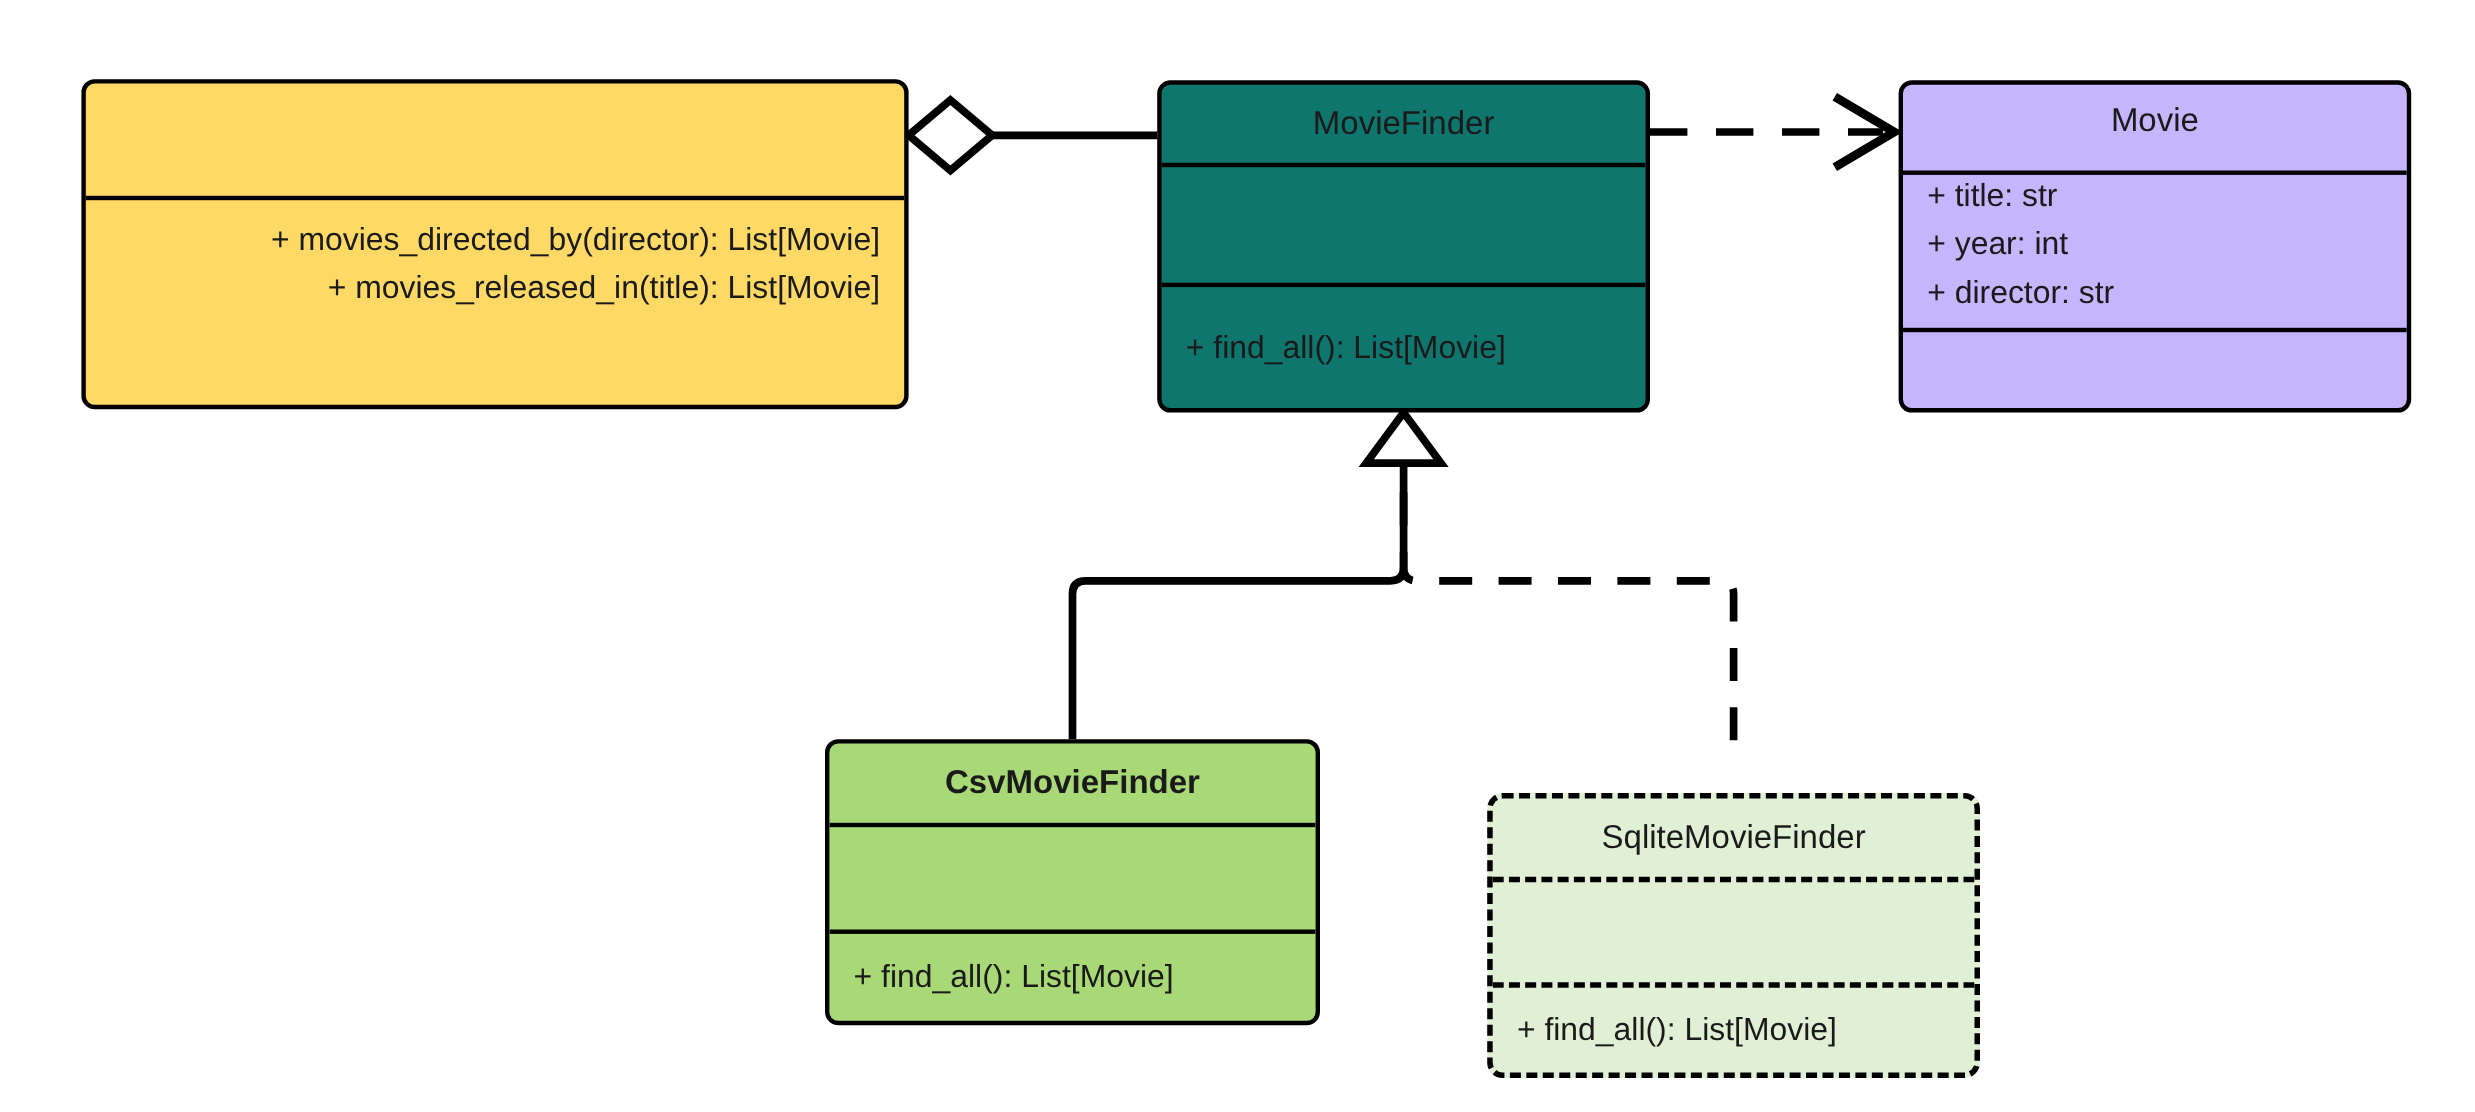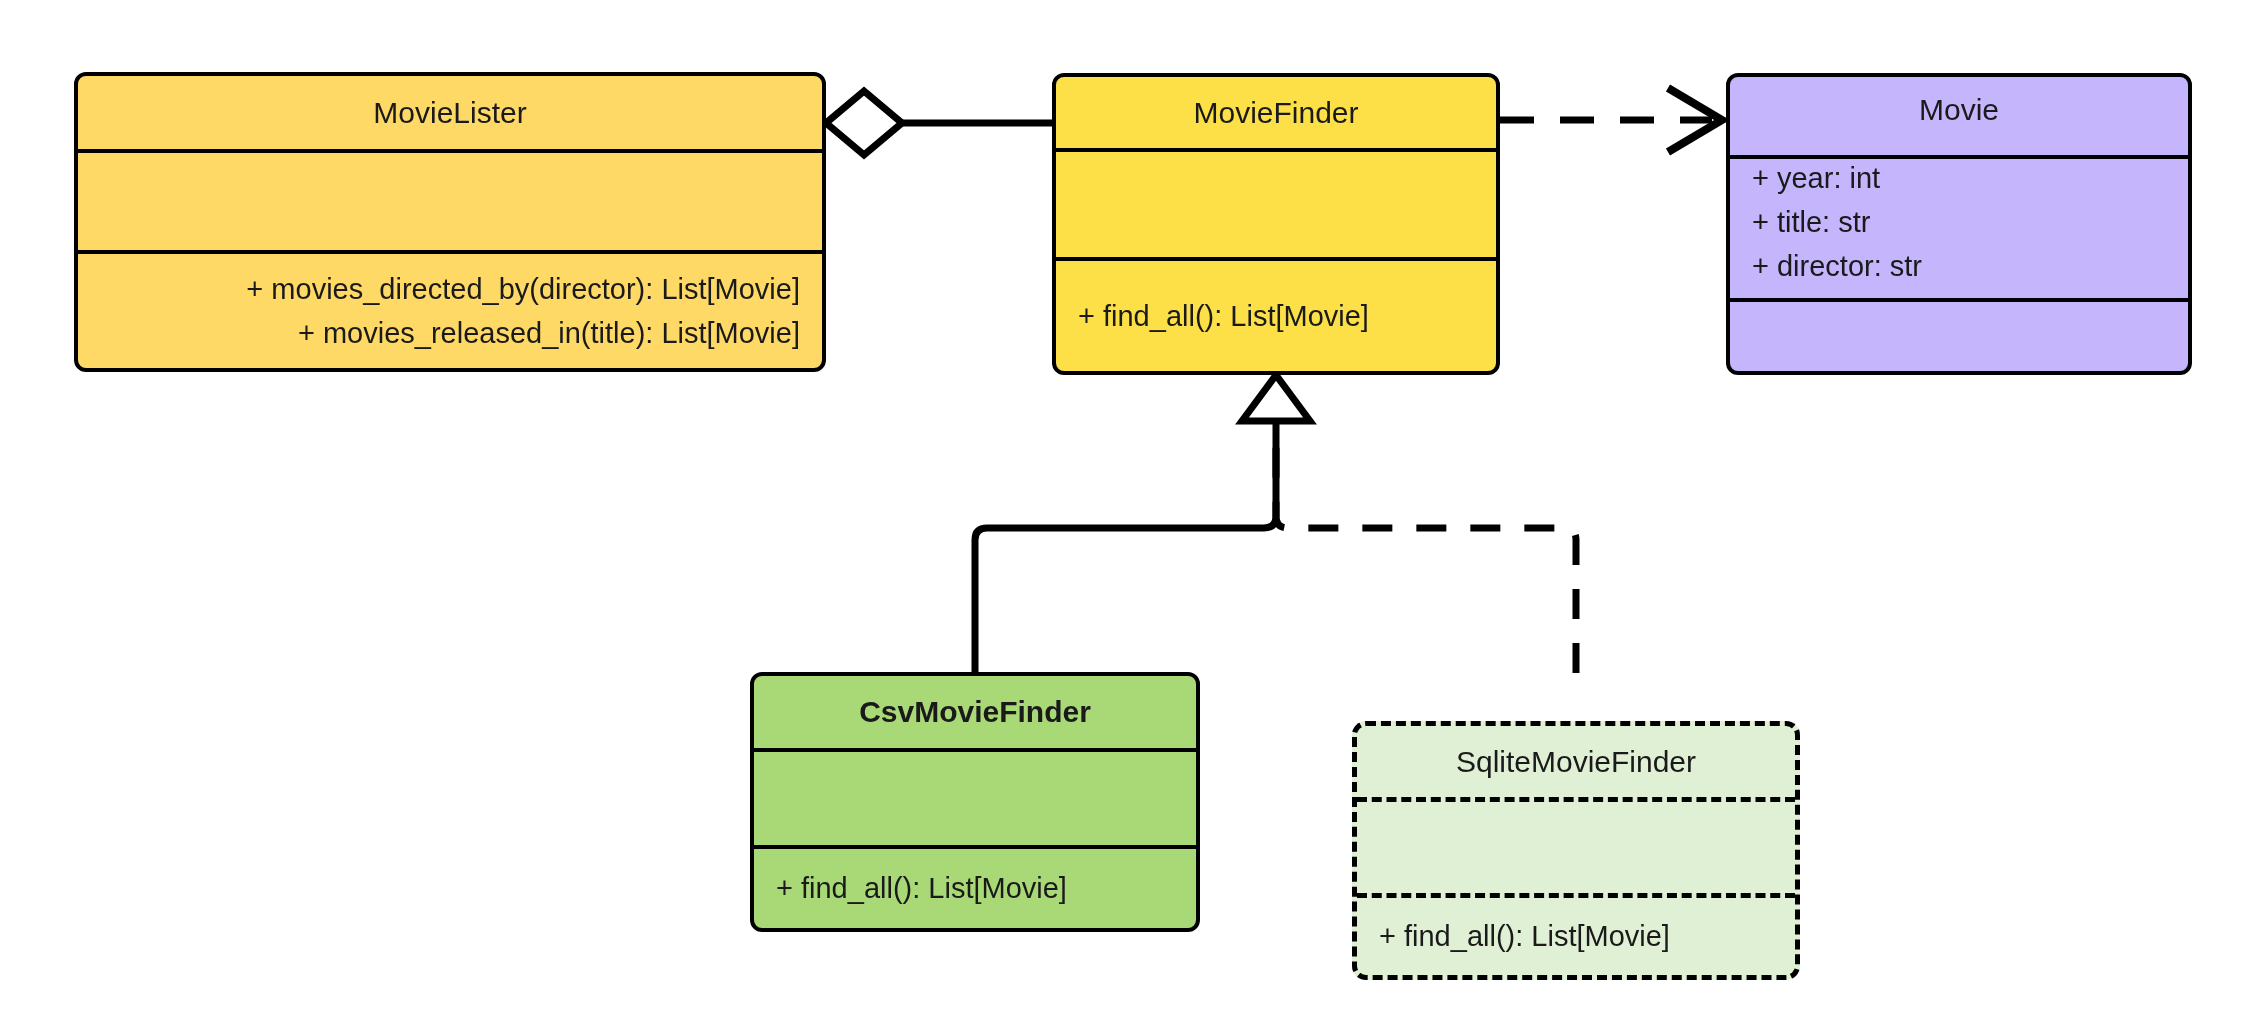--- a/index.html
+++ b/index.html
@@ -105,47 +105,44 @@
       <path d="M 975 672 L 975 540 Q 975 528 987 528 L 1264 528 Q 1276 528 1276 516 L 1276 421" fill="none" stroke="#000000" stroke-width="7" stroke-linecap="butt"></path>
       <polygon points="1276,375 1310,421 1242,421" fill="#ffffff" stroke="#000000" stroke-width="7" stroke-linejoin="miter"></polygon>
     </g>
 
     <g>
       <path d="M 1576 673 L 1576 540 Q 1576 528 1564 528 L 1288 528 Q 1276 528 1276 516 L 1276 421" fill="none" stroke="#000000" stroke-width="7" stroke-dasharray="30 24" stroke-linecap="butt"></path>
     </g>
   </svg>
 
   <div class="uml-class" style="left:74px; top:72px; width:752px; height:300px; background:#FFD966;">
-    <div class="cmp cmp-title" style="height:74px;">
-      <div class="cls-name">MovieLister</div>
-    </div>
     <div class="cmp cmp-body" style="height:102px;"></div>
     <div class="cmp cmp-body" style="height:120px;text-align:right;">
       <div class="member">+ movies_directed_by(director): List[Movie]</div>
       <div class="member">+ movies_released_in(title): List[Movie]</div>
     </div>
   </div>
 
-  <div class="uml-class" style="left:1052px; top:73px; width:448px; height:302px; background:#fde047;">
+  <div class="uml-class" style="left:1052px; top:73px; width:448px; height:302px; background:#0f766e;">
     <div class="cmp cmp-title" style="height:73px;">
       <div class="cls-name">MovieFinder</div>
     </div>
     <div class="cmp cmp-body" style="height:112px;"></div>
     <div class="cmp cmp-body" style="height:117px;">
       <div class="member">+ find_all(): List[Movie]</div>
     </div>
   </div>
 
   <div class="uml-class" style="left:1726px; top:73px; width:466px; height:302px; background:#c4b5fd;gap:12px;">
     <div class="cmp cmp-title" style="height:77px;">
       <div class="cls-name">Movie</div>
     </div>
     <div class="cmp cmp-body" style="height:140px;">
+      <div class="member">+ title: str</div>
       <div class="member">+ year: int</div>
-      <div class="member">+ title: str</div>
       <div class="member">+ director: str</div>
     </div>
     <div class="cmp cmp-body" style="height:85px;"></div>
   </div>
 
   <div class="uml-class" style="left:750px; top:672px; width:450px; height:260px; background:#A9D977;">
     <div class="cmp cmp-title" style="height:74px;font-weight:bold;">
       <div class="cls-name">CsvMovieFinder</div>
     </div>
     <div class="cmp cmp-body" style="height:100px;"></div>

